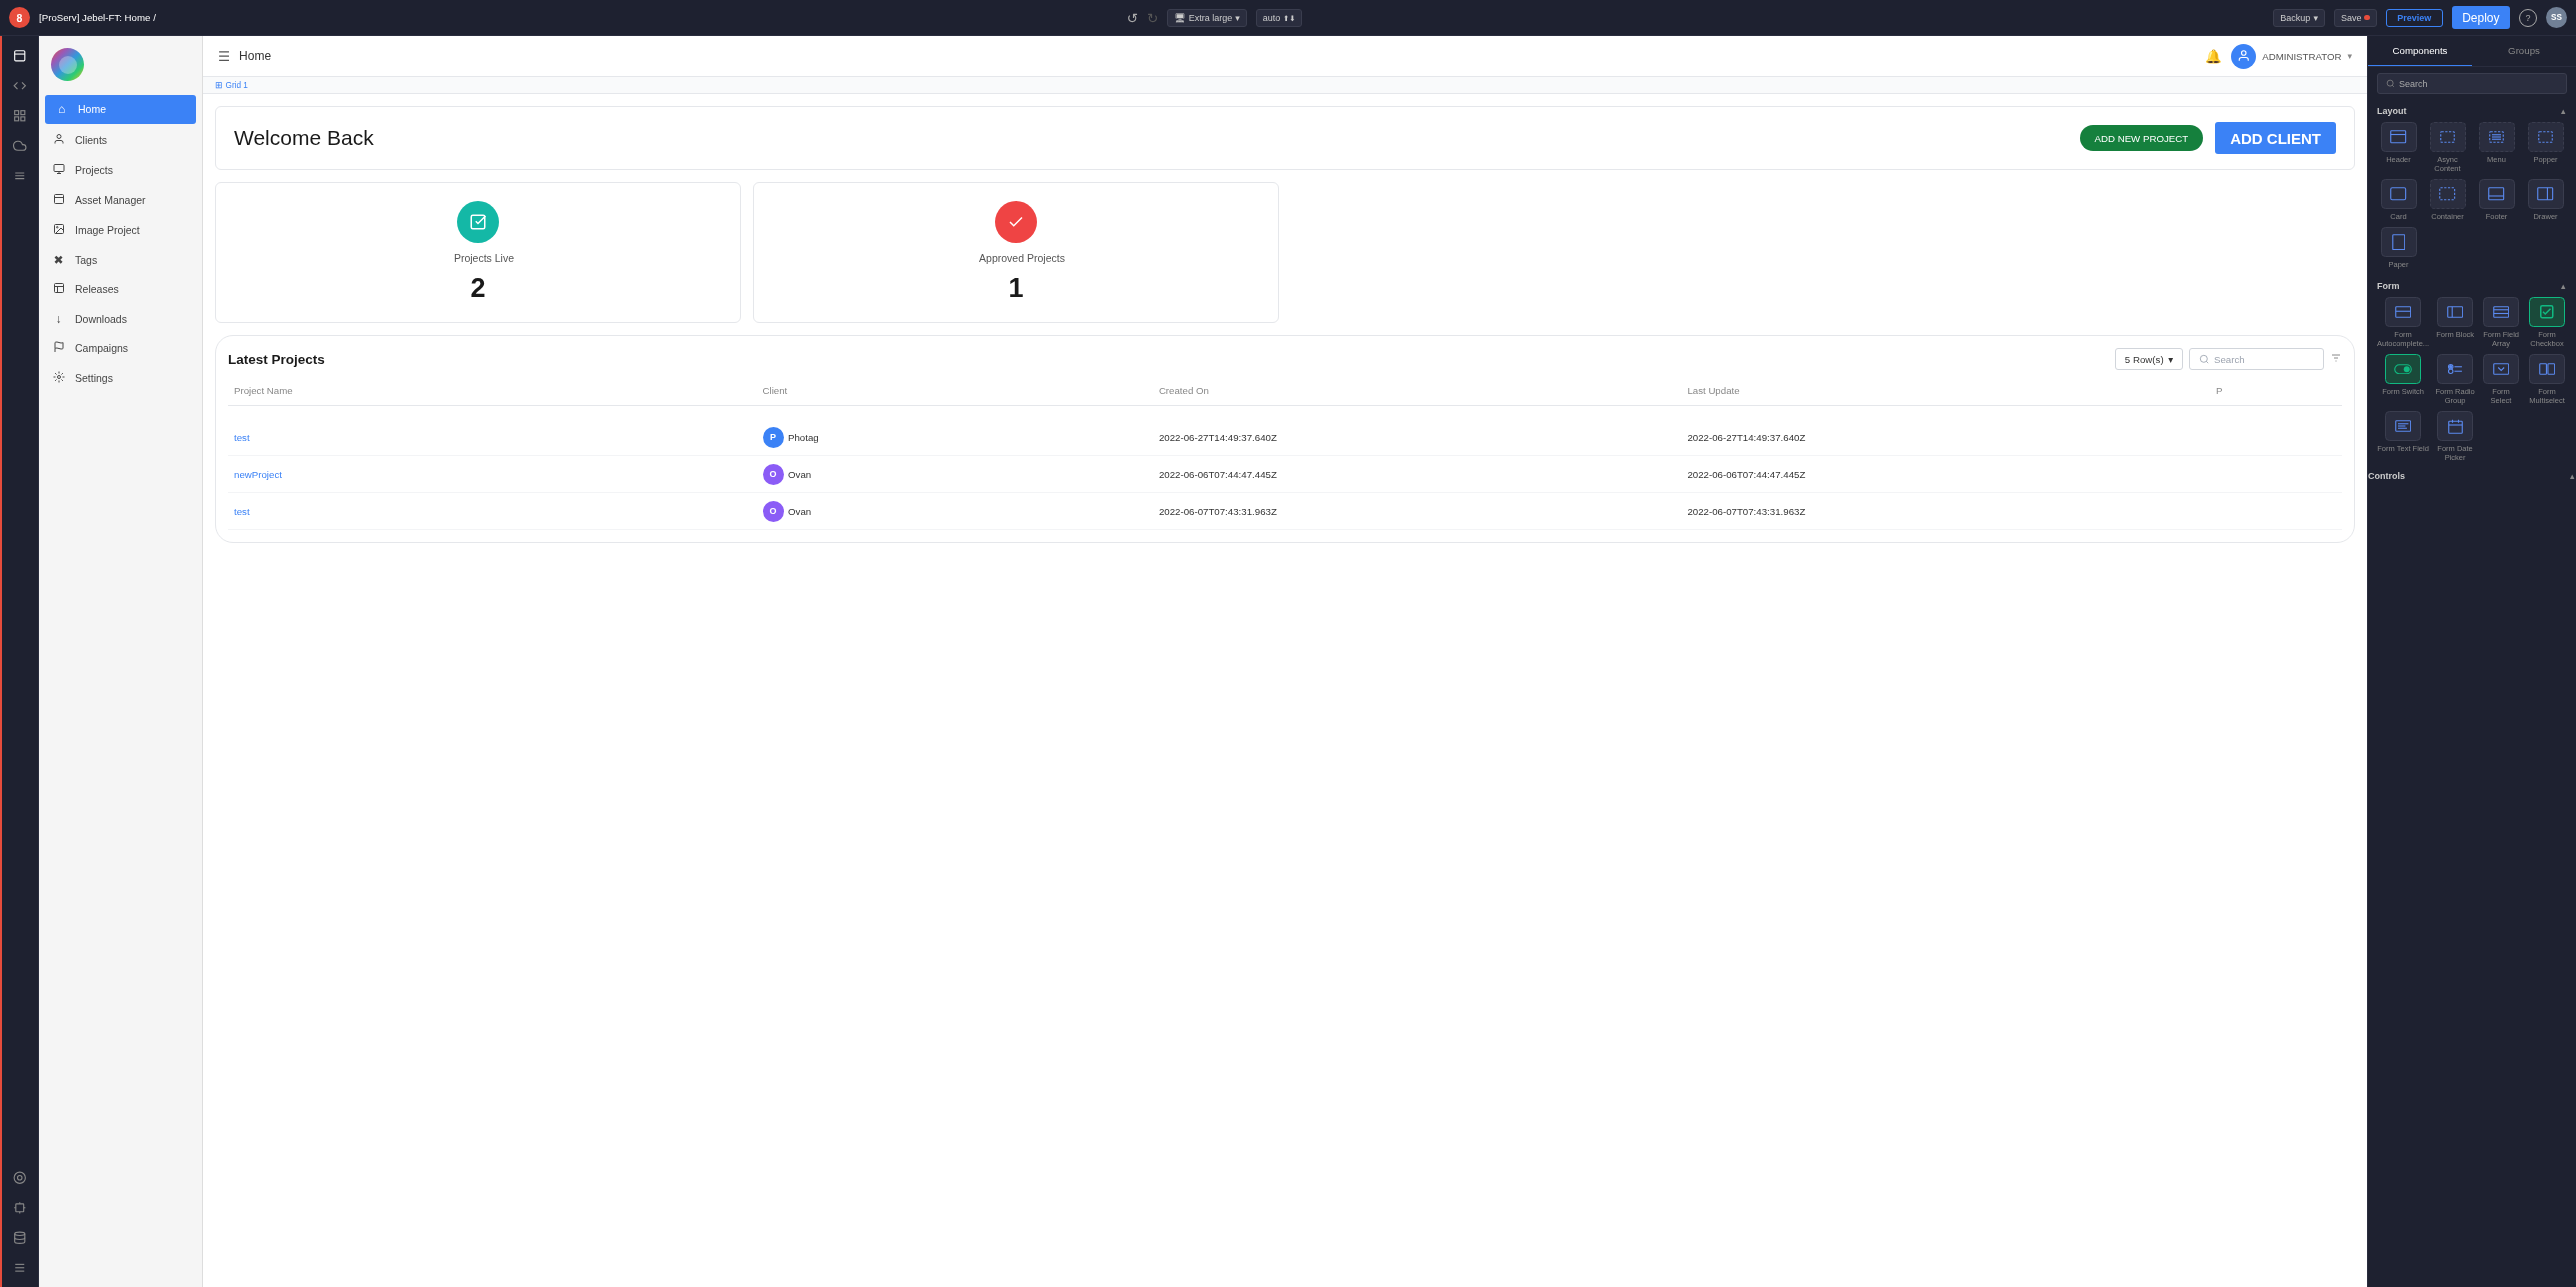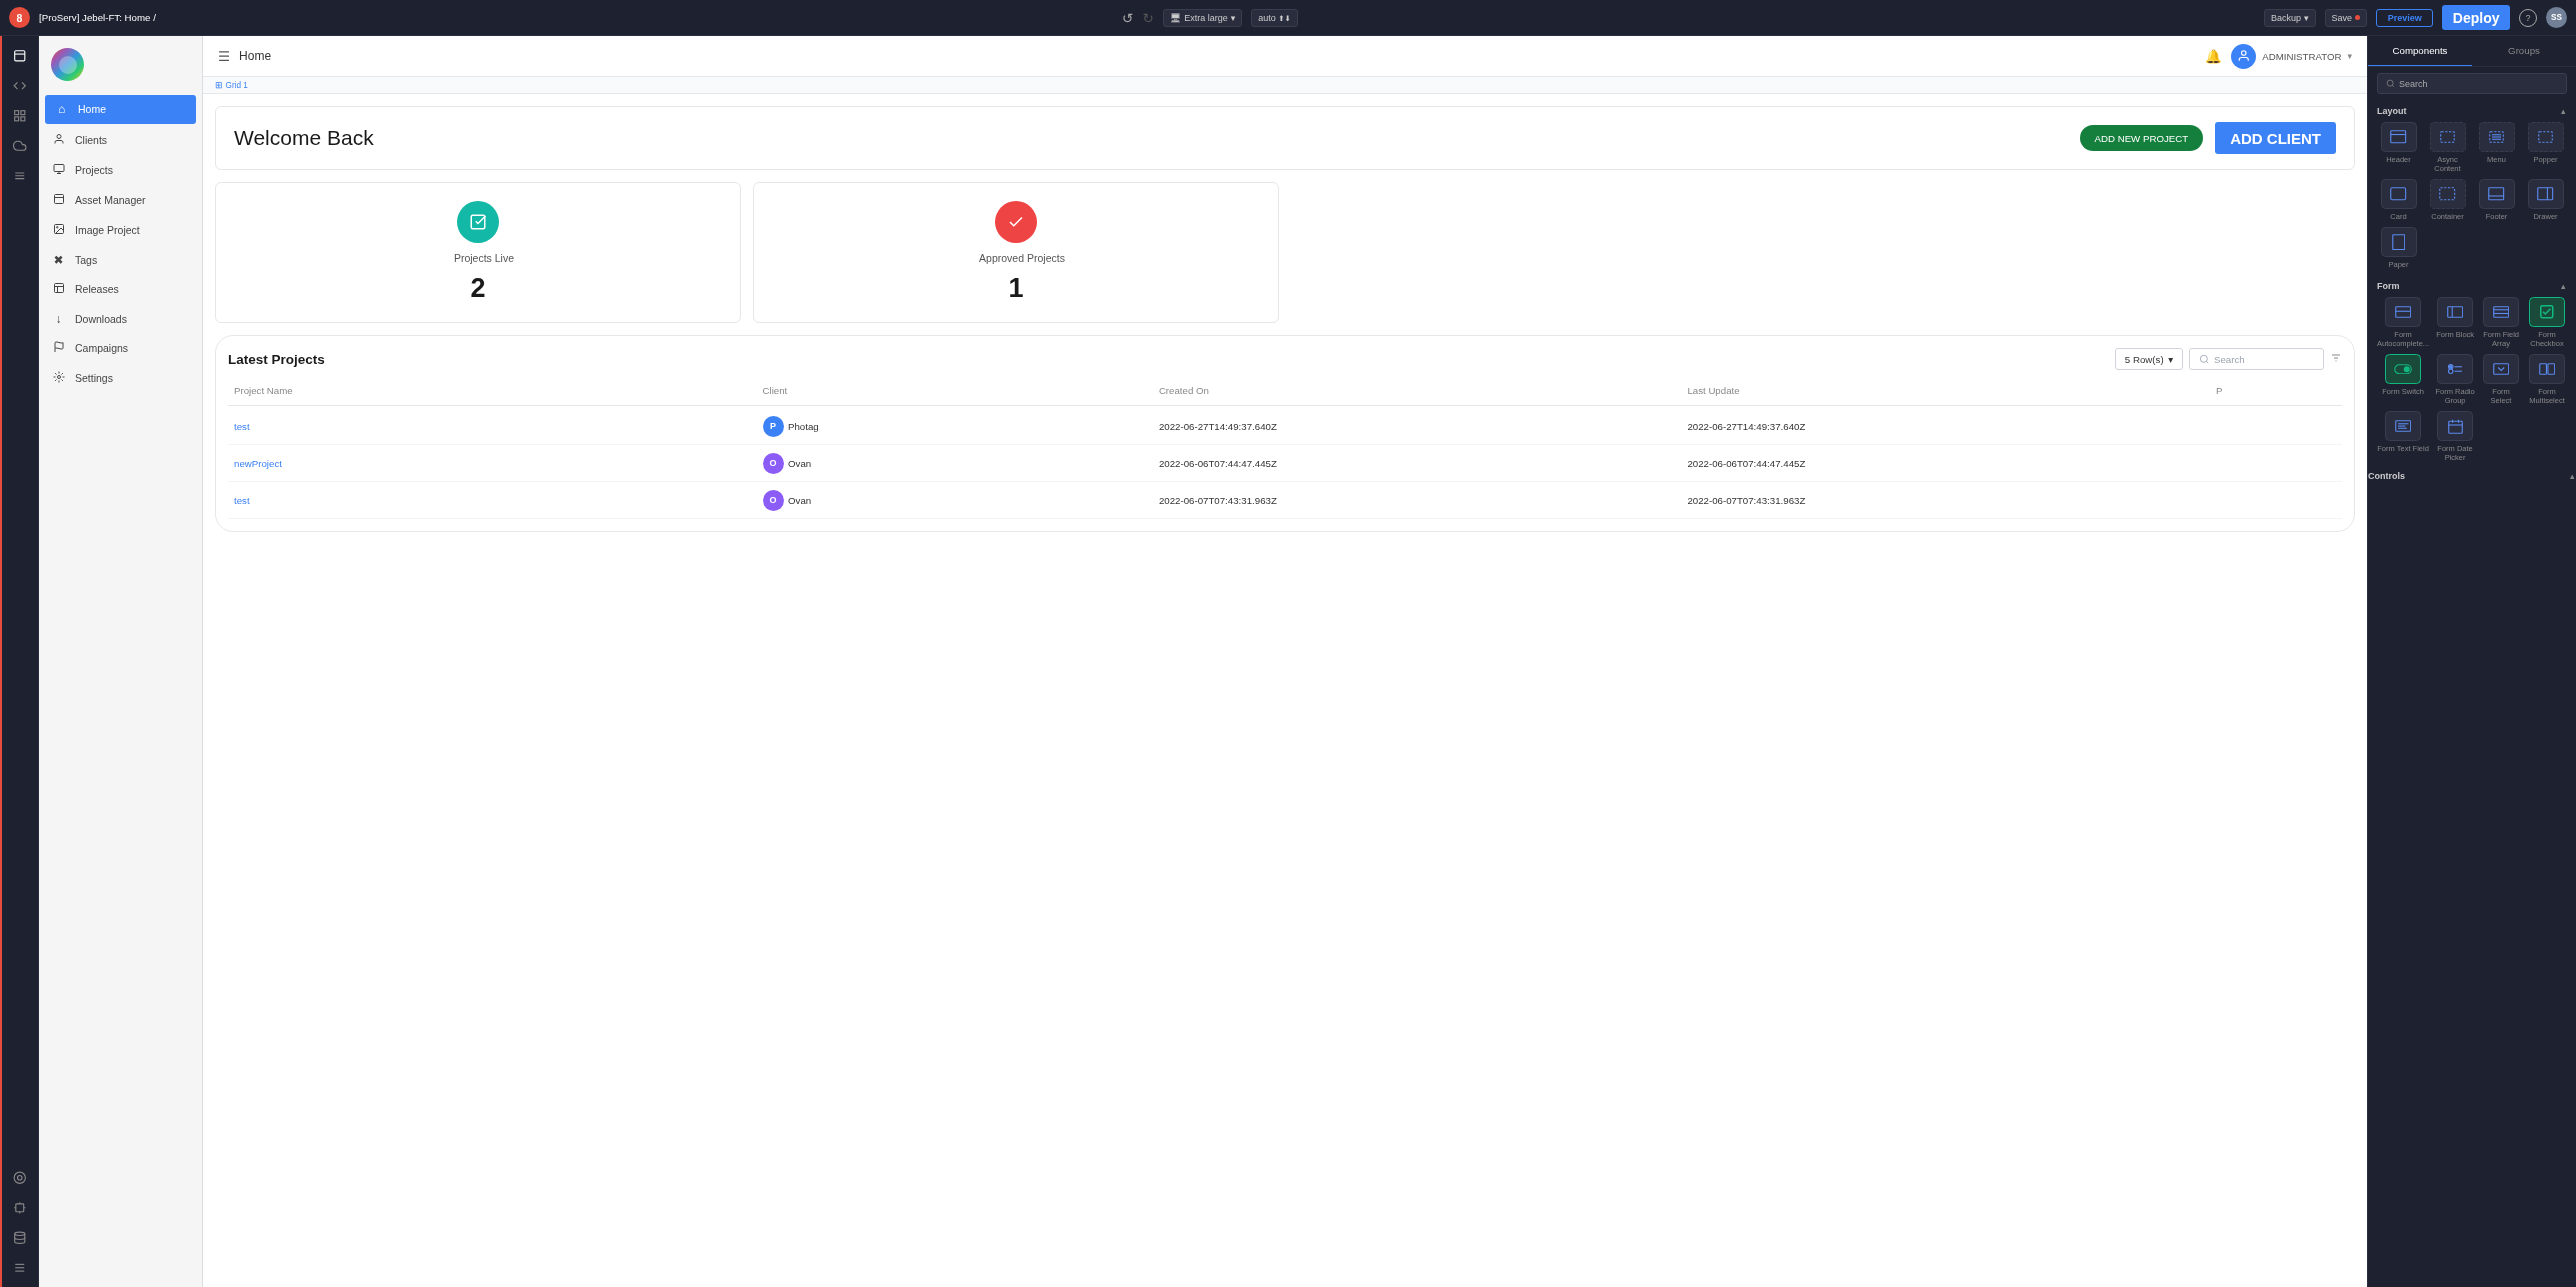--- a/index.html
+++ b/index.html
@@ -12,21 +12,21 @@
     .top-bar-title span { color: white; }
     .top-bar-sep { flex: 1; }
     .top-bar-undo { color: #aaa; font-size: 13.5px; cursor: pointer; background: none; border: none; }
     .top-bar-redo { color: #555; font-size: 13.5px; cursor: pointer; background: none; border: none; }
     .top-bar-device { background: #2a2d3e; border: 0.7px solid #3a3d4e; border-radius: 3px; color: #ccc; font-size: 9px; padding: 3px 6px; display: flex; align-items: center; gap: 3px; cursor: pointer; }
     .top-bar-auto { background: #2a2d3e; border: 0.7px solid #3a3d4e; border-radius: 3px; color: #ccc; font-size: 9px; padding: 3px 6px; cursor: pointer; }
     .top-bar-backup { background: #2a2d3e; border: 0.7px solid #3a3d4e; border-radius: 3px; color: #ccc; font-size: 9px; padding: 3px 6px; display: flex; gap: 3px; cursor: pointer; }
     .top-bar-save { background: #2a2d3e; border: 0.7px solid #3a3d4e; border-radius: 3px; color: #ccc; font-size: 9px; padding: 3px 6px; display: flex; align-items: center; gap: 3px; cursor: pointer; }
     .save-dot { width: 5.2px; height: 5.2px; background: #e74c3c; border-radius: 50%; display: inline-block; }
     .top-bar-preview { background: transparent; border: 1.5px solid #3b82f6; border-radius: 3px; color: #3b82f6; font-size: 9px; font-weight: 600; padding: 3px 10.5px; cursor: pointer; }
-    .top-bar-deploy { background: #3b82f6; border: none; border-radius: 3px; color: white; font-size: 14px; font-weight: 700; padding: 4.5px 10.5px; cursor: pointer; }
+    .top-bar-deploy { background: #3b82f6; border: none; border-radius: 3px; color: white; font-size: 12px; font-weight: 400; padding: 4.5px 10.5px; cursor: pointer; }
     .top-bar-help { width: 18px; height: 18px; border: 1.5px solid #aaa; border-radius: 50%; display: flex; align-items: center; justify-content: center; color: #aaa; font-size: 9px; cursor: pointer; }
     .top-bar-avatar { width: 21px; height: 21px; background: #718096; border-radius: 50%; display: flex; align-items: center; justify-content: center; color: white; font-size: 8.2px; font-weight: bold; }
 
     
     .main-layout { display: flex; flex: 1; overflow: hidden; }
 
     
     .icon-bar { width: 39px; background: #1e2130; display: flex; flex-direction: column; align-items: center; padding: 6px 0; gap: 3px; border-right: 0.7px solid #2a2d3e; border-left: 2.2px solid #e74c3c; }
     .icon-bar-item { width: 27px; height: 27px; display: flex; align-items: center; justify-content: center; color: #888; font-size: 12px; cursor: pointer; border-radius: 3px; }
     .icon-bar-item.active { color: white; }
@@ -71,21 +71,21 @@
     .stat-value { font-size: 27px; font-weight: 700; color: #1a1a1a; }
 
     
     .projects-section { background: white; border: 0.7px solid #e5e7eb; border-radius: 18px; padding: 12px; }
     .projects-header { display: flex; align-items: center; margin-bottom: 12px; }
     .projects-title { font-size: 13.5px; font-weight: 600; color: #1a1a1a; flex: 1; }
     .rows-select { background: white; border: 0.7px solid #d1d5db; border-radius: 3px; padding: 4.5px 9px; font-size: 9.7px; cursor: pointer; display: flex; align-items: center; gap: 4.5px; margin-right: 6px; }
     .search-box { border: 0.7px solid #d1d5db; border-radius: 3px; padding: 4.5px 9px; font-size: 9.7px; color: #9ca3af; display: flex; align-items: center; gap: 4.5px; min-width: 135px; }
     .filter-icon { color: #888; font-size: 12px; margin-left: 6px; cursor: pointer; }
 
-    .table-header { display: grid; grid-template-columns: 2fr 1.5fr 2fr 2fr 0.5fr; border-bottom: 0.7px solid #e5e7eb; padding-bottom: 6px; margin-bottom: 2px; }
+    .table-header { display: grid; grid-template-columns: 2fr 1.5fr 2fr 2fr 0.5fr; border-bottom: 0.7px solid #e5e7eb; padding-bottom: 6px; margin-bottom: 13px; }
     .table-col-header { font-size: 9.7px; color: #888; font-weight: 500; padding: 3px 6px; }
     .table-row-data { display: grid; grid-template-columns: 2fr 1.5fr 2fr 2fr 0.5fr; border-bottom: 0.7px solid #f3f4f6; align-items: center; }
     .table-cell { font-size: 9.7px; color: #333; padding: 7.5px 6px; }
     .table-cell.link { color: #3b82f6; cursor: pointer; }
     .client-badge { width: 21px; height: 21px; border-radius: 50%; display: inline-flex; align-items: center; justify-content: center; color: white; font-size: 9px; font-weight: 600; margin-right: 4.5px; }
     .client-p { background: #3b82f6; }
     .client-o { background: #8b5cf6; }
     .client-cell { display: flex; align-items: center; }
 
     

